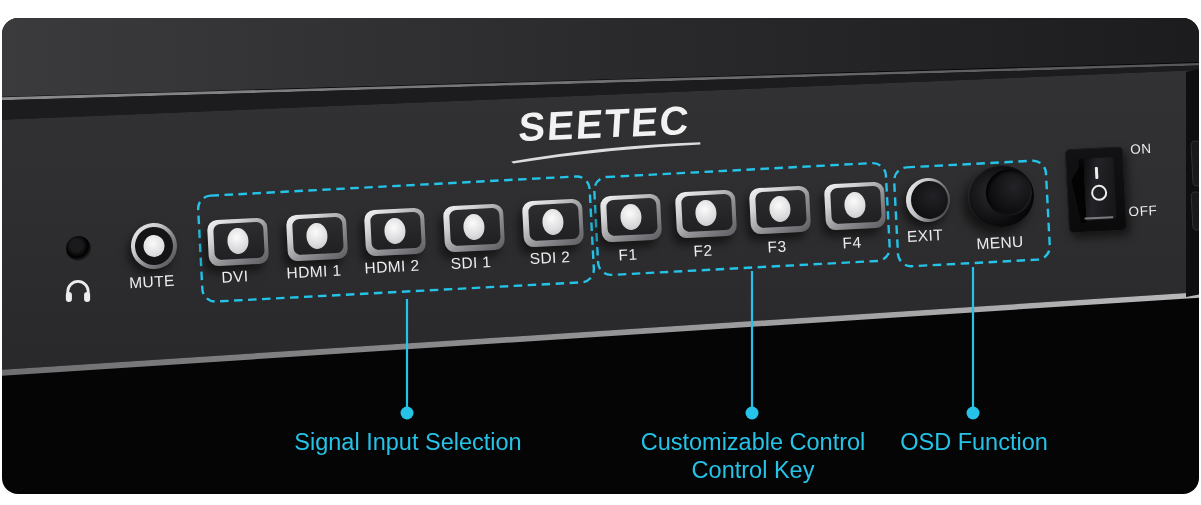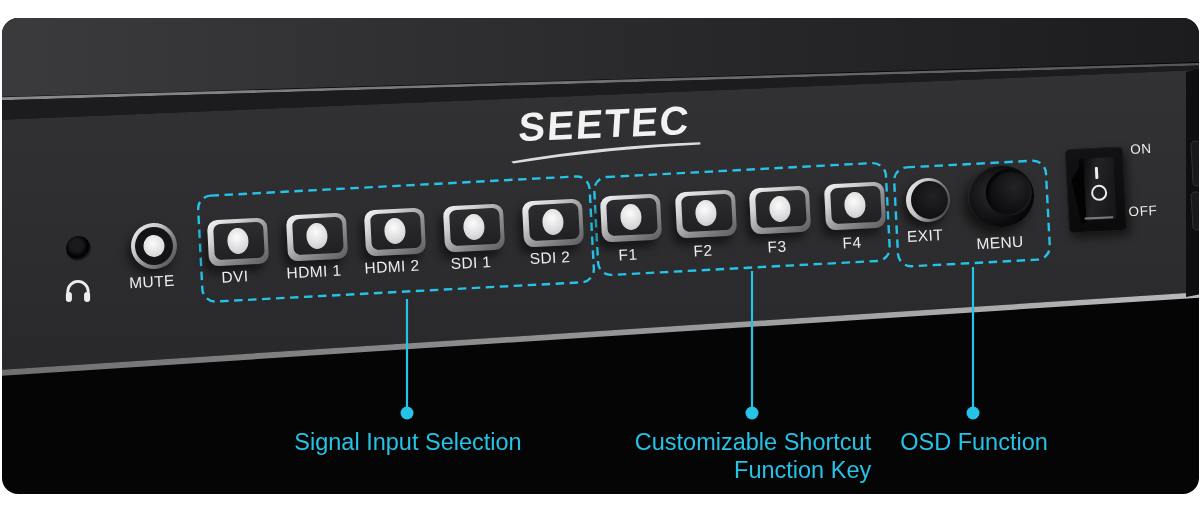--- a/index.html
+++ b/index.html
@@ -109,21 +109,21 @@
   }
   .rocker::after{
     content:'';position:absolute;left:3px;right:3px;bottom:1px;height:2px;background:#7a7a7f;border-radius:1px;
   }
   .sym-i{position:absolute;left:50%;top:9px;width:3px;height:12px;margin-left:-1.5px;background:#ededef;border-radius:1px;}
   .sym-o{position:absolute;left:50%;top:27px;width:12px;height:12px;margin-left:-7px;border:2.4px solid #ededef;border-radius:50%;}
 
   
   .callout-label{
     position:absolute;top:410px;transform:translateX(-50%);
-    color:#25C3E8;font-size:23.5px;line-height:28px;text-align:right;white-space:nowrap;
+    color:#25C3E8;font-size:23.5px;line-height:28px;text-align:center;white-space:nowrap;
   }
 
   svg{display:block;}
 </style>
 </head>
 <body>
 
 <div class="photo-box" id="photo-box">
 
   <svg class="layer" width="1197" height="476" viewBox="0 0 1197 476" aria-hidden="true">
@@ -200,22 +200,22 @@
     </g>
     <g fill="#25C3E8" stroke="none">
       <circle cx="405" cy="395" r="6.5"></circle>
       <circle cx="750" cy="395" r="6.5"></circle>
       <circle cx="971" cy="395" r="6.5"></circle>
     </g>
   </svg>
 
   <div class="callout-label" style="left:406px;">Signal Input Selection</div>
   <div class="callout-label" style="left:751px;">
-    <div>Customizable Shortcut</div>
-    <div>Function Key</div>
+    <div>Customizable Control</div>
+    <div>Control Key</div>
   </div>
   <div class="callout-label" style="left:972px;">OSD Function</div>
 
 <div class="key" style="left: 206px; top: 201px;"></div>
     <div class="plabel" style="left: 233px; top: 259px;">DVI</div>
     <div class="key" style="left: 284.7px; top: 196.2px;"></div>
     <div class="plabel" style="left: 311.7px; top: 254.2px;">HDMI 1</div>
     <div class="key" style="left: 363.4px; top: 191.4px;"></div>
     <div class="plabel" style="left: 390.4px; top: 249.4px;">HDMI 2</div>
     <div class="key" style="left: 442.1px; top: 186.6px;"></div>

